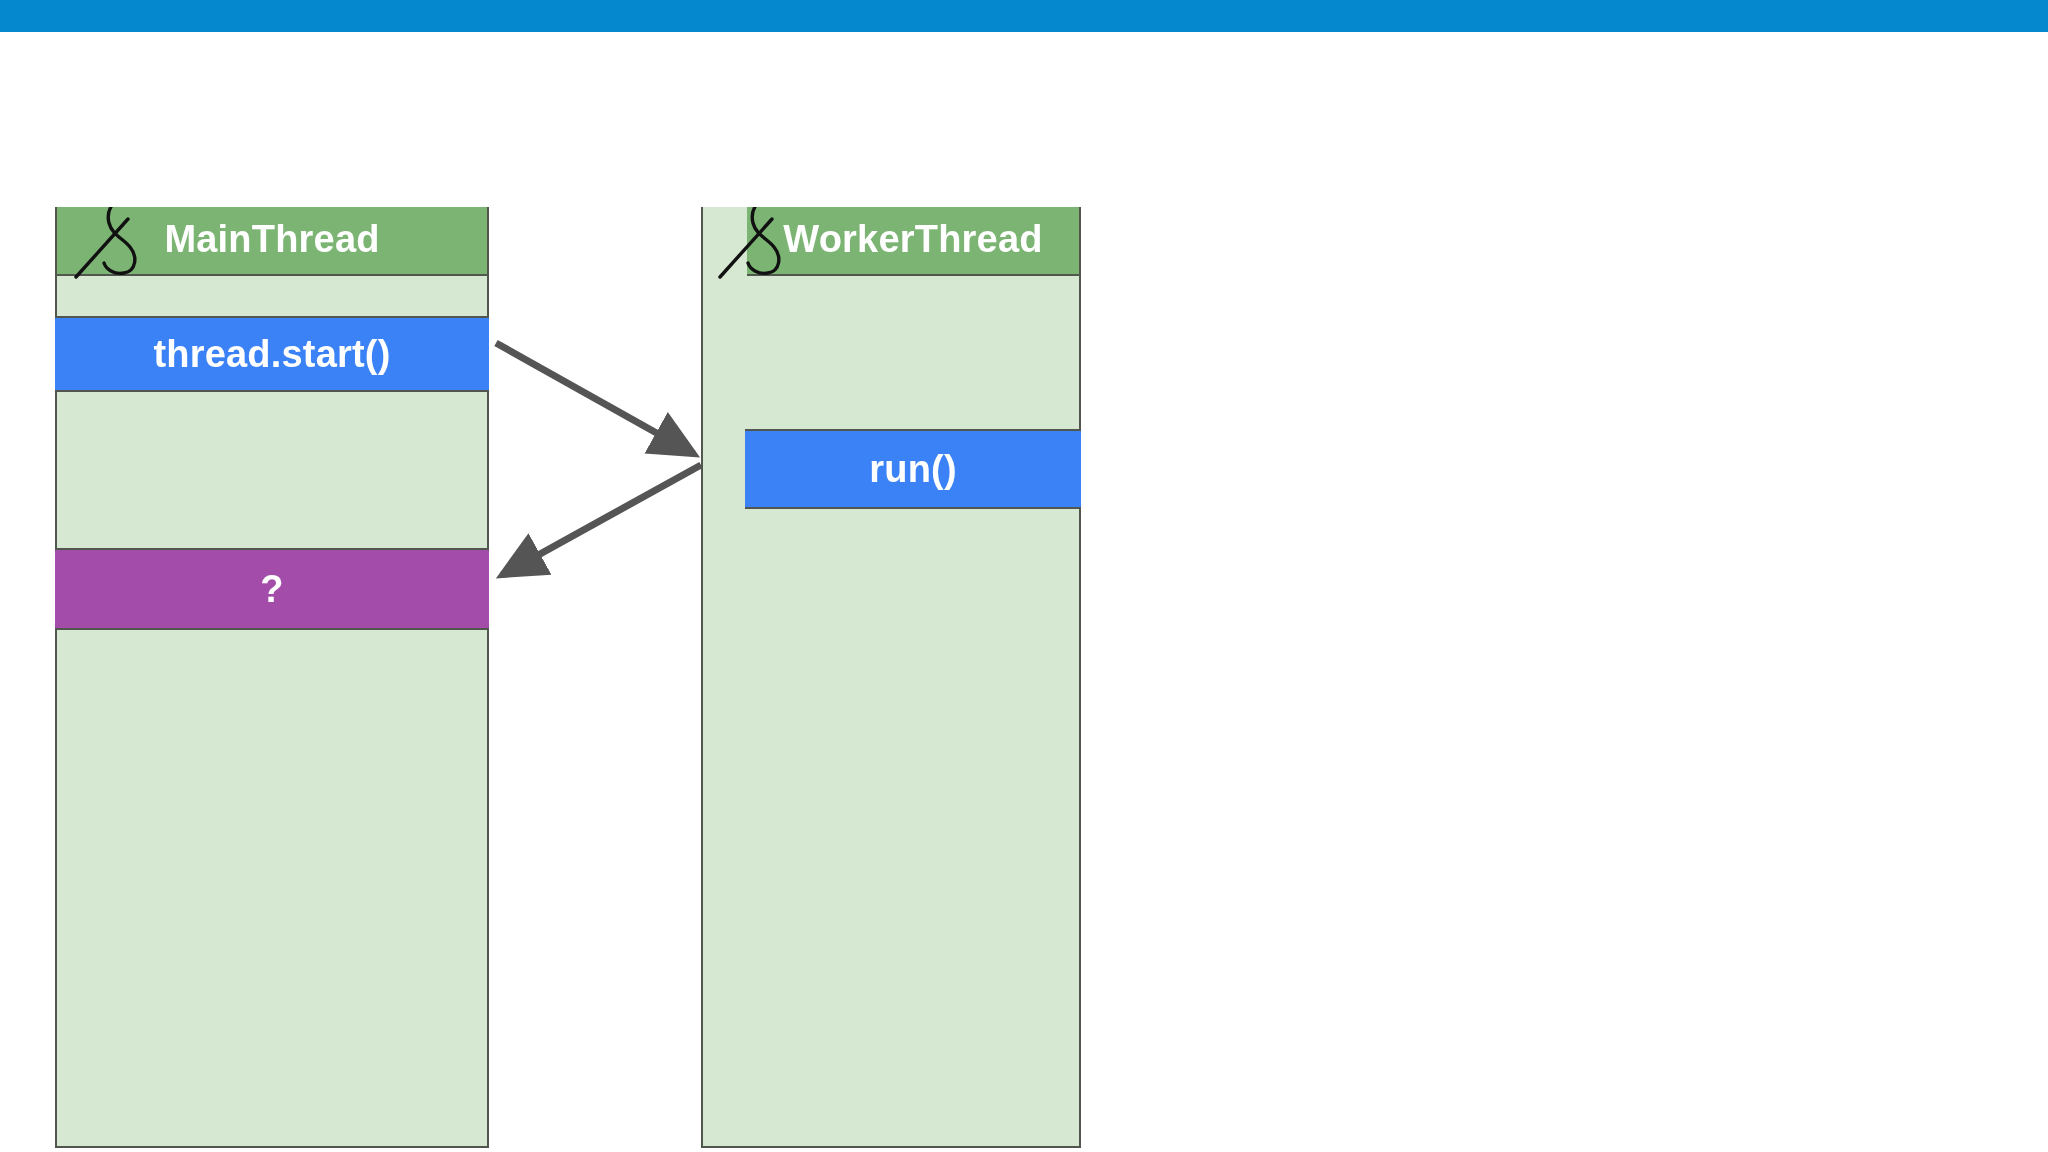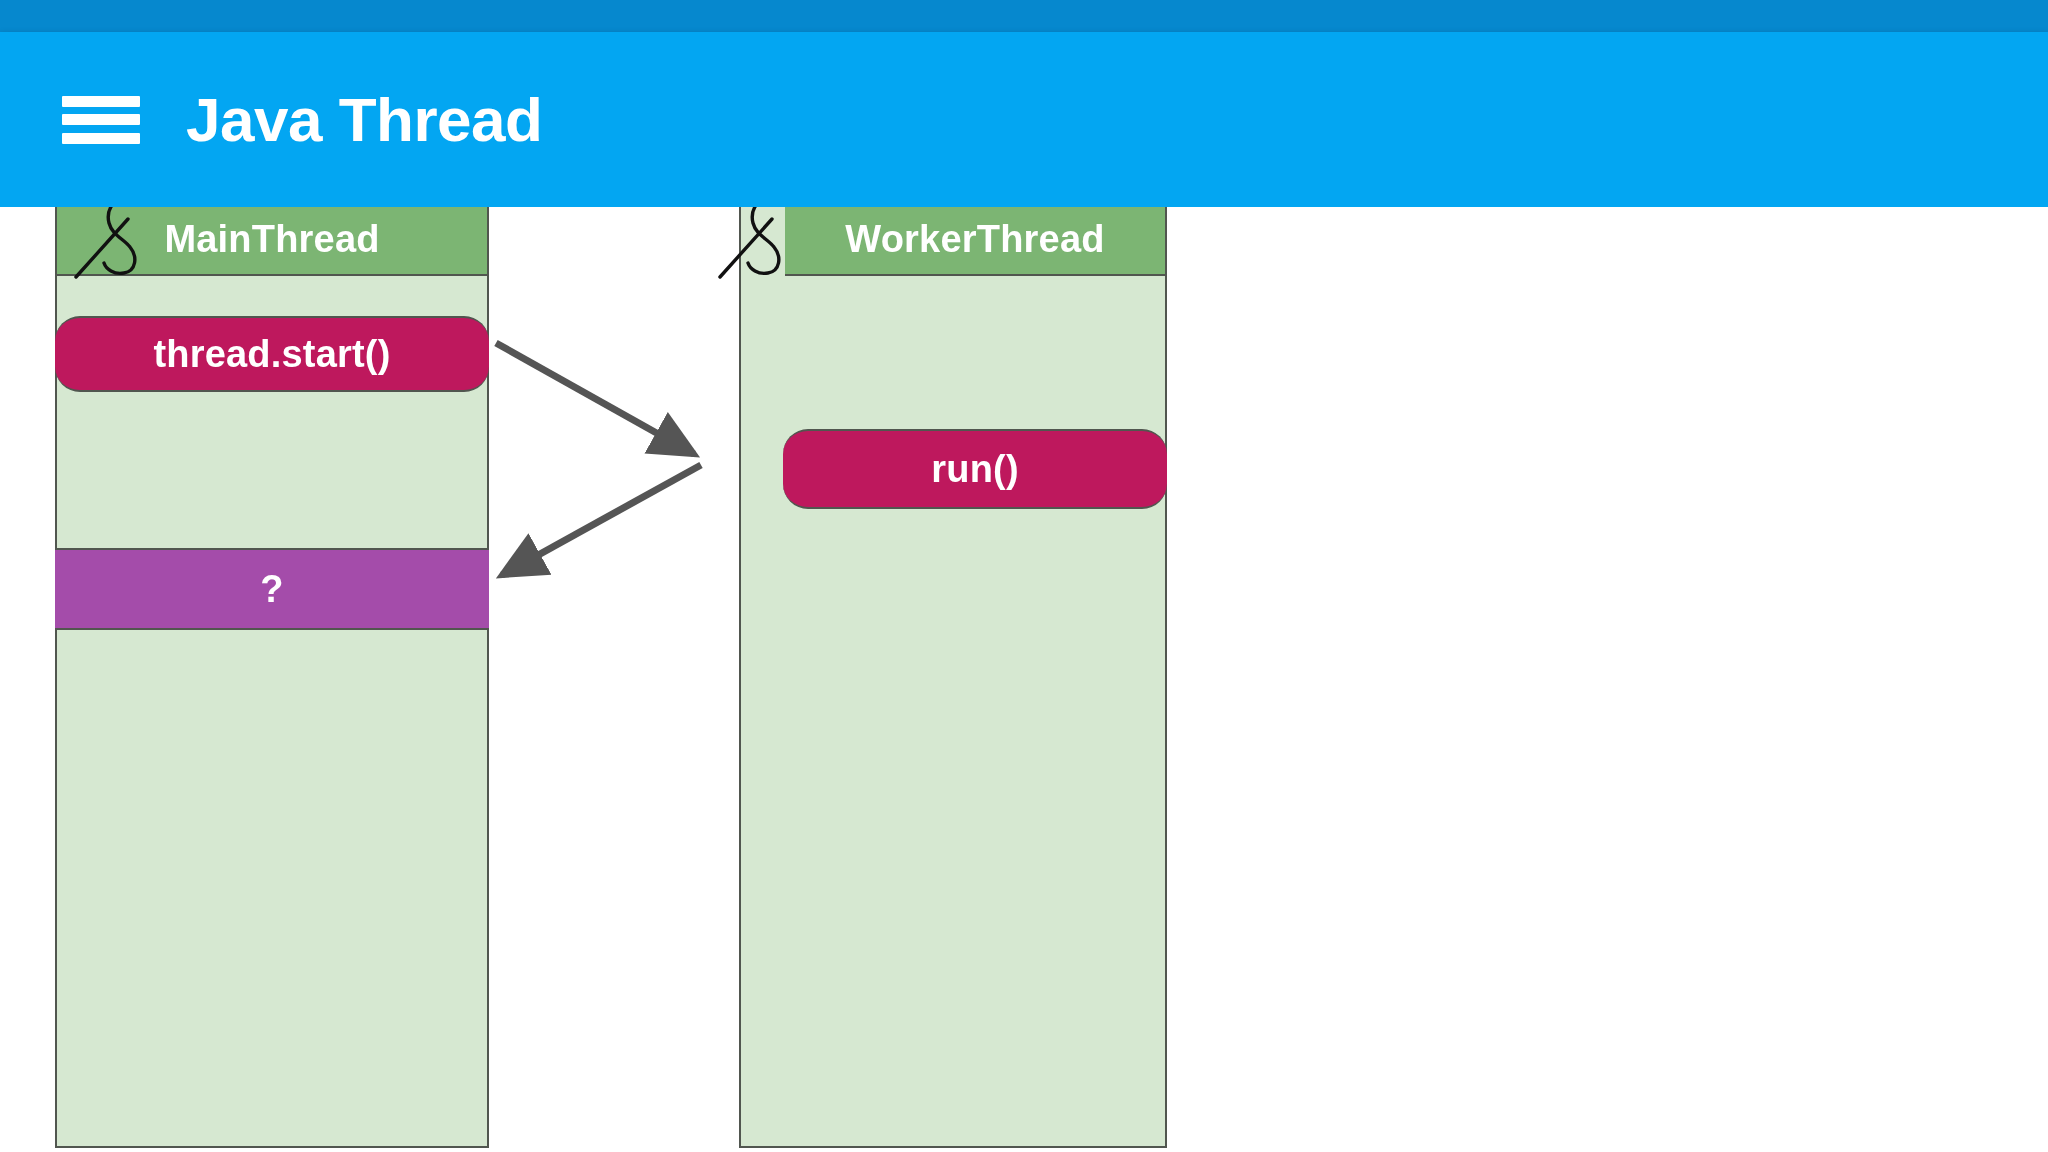--- a/index.html
+++ b/index.html
@@ -123,26 +123,26 @@
     border-bottom: 2px solid #51564f;
     display: flex;
     align-items: center;
     justify-content: center;
     color: #ffffff;
     font-size: 38px;
     font-weight: bold;
     letter-spacing: 0.2px;
   }
 
-  .activity.teal  { background: #be185d; border-radius: 25px; }
+  .activity.teal  { background: #3b82f6; }
   .activity.purple{ background: #a44caa; }
 
   
   #lane-main   { left: 55px;  top: -4px; width: 434px; height: 945px; }
-  #lane-worker { left: 739px; top: -4px; width: 428px; height: 945px; padding-left: 44px; }
+  #lane-worker { left: 701px; top: -4px; width: 380px; height: 945px; padding-left: 44px; }
 
   #lane-main   > .lane-title { height: 71px; }
   #lane-worker > .lane-title { height: 71px; }
 
   #act-thread-start { top: 40px;  height: 76px; }
   #act-question     { top: 272px; height: 82px; }
   #act-run          { top: 153px; height: 80px; }
 
   
   #arrows {
@@ -161,30 +161,20 @@
   #squiggle-main   { left: 62px;  top: -22px; }
   #squiggle-worker { left: 706px; top: -22px; }
 </style>
 </head>
 <body>
 
 <div id="app">
 
   <div id="status-bar"></div>
 
-  <div id="app-bar">
-    <div id="app-bar-inner">
-      <div id="menu-button">
-        <span></span>
-        <span></span>
-        <span></span>
-      </div>
-      <div id="app-title">Java Thread</div>
-    </div>
-  </div>
 
   <div id="diagram">
 
     <div class="lane" id="lane-main">
       <div class="lane-title">MainThread</div>
       <div class="lane-body">
         <div class="activity teal" id="act-thread-start">thread.start()</div>
         <div class="activity purple" id="act-question">?</div>
       </div>
     </div>

